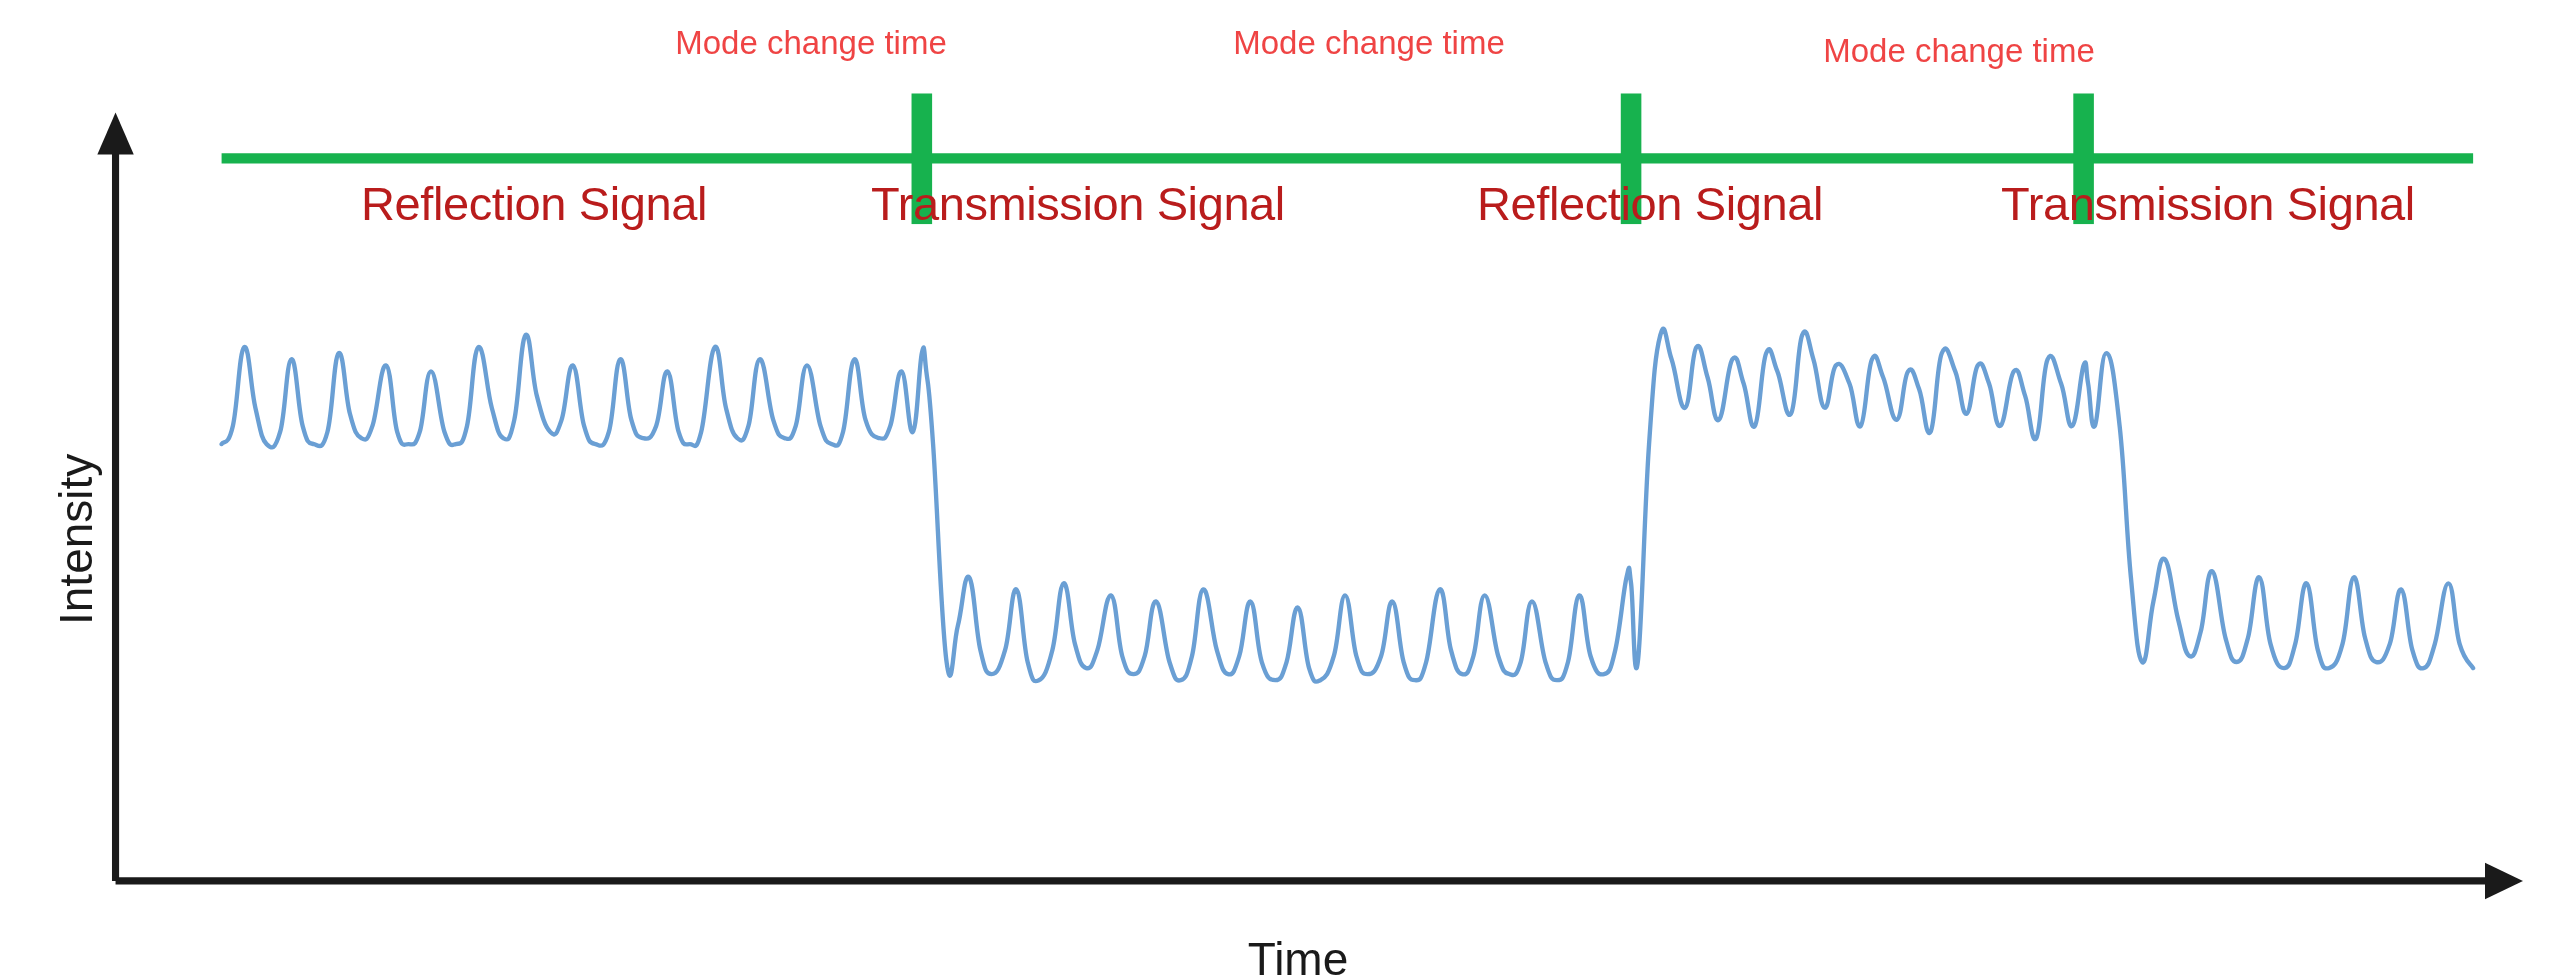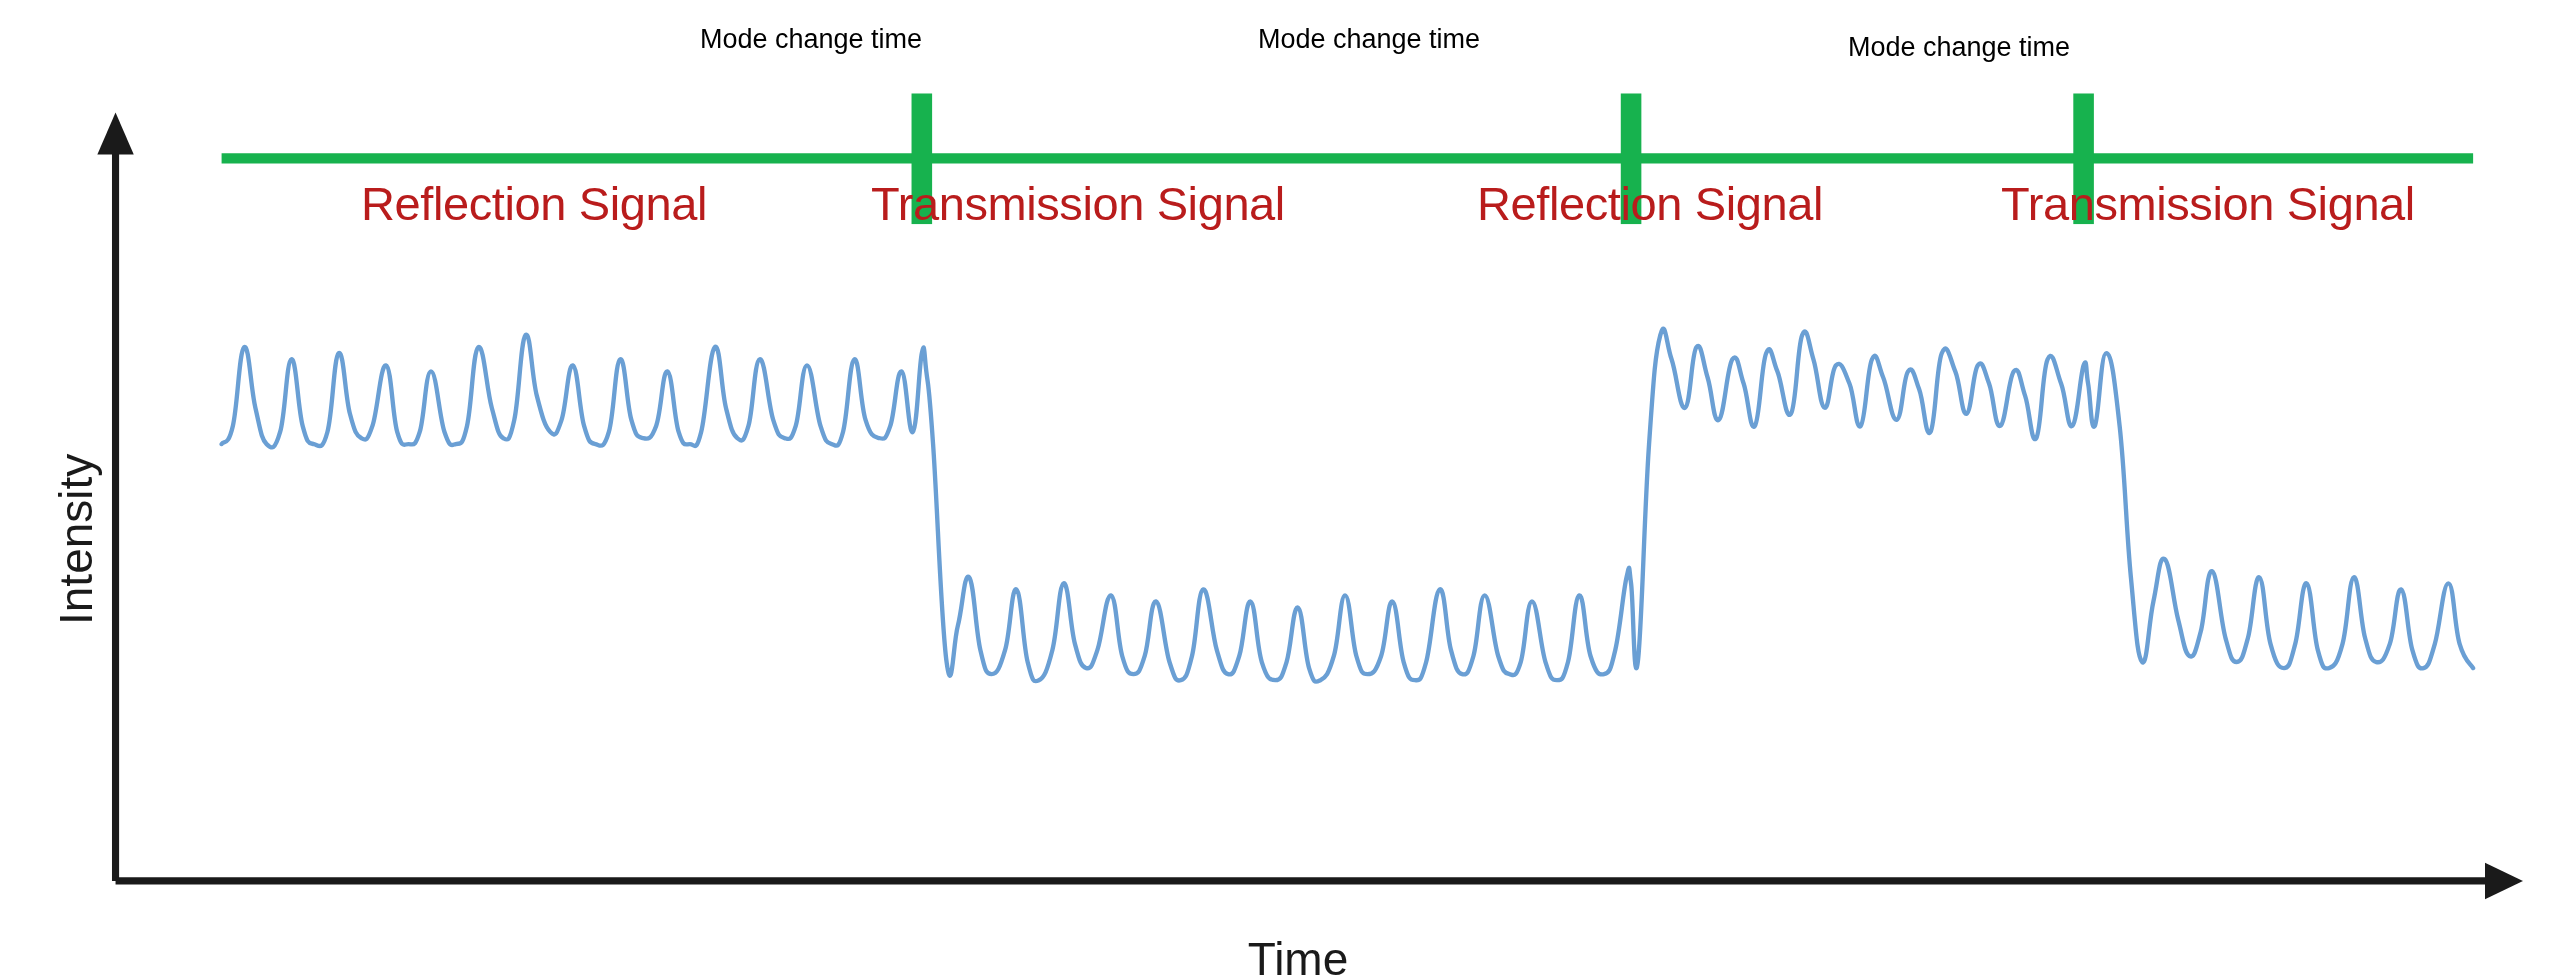--- a/index.html
+++ b/index.html
@@ -11,22 +11,22 @@
     font-family:"Liberation Sans",sans-serif;
     font-size:47px;
     color:#b91c1c;
     white-space:nowrap;
     transform:translateX(-50%);
     letter-spacing:-0.4px;
   }
   .mode-label{
     position:absolute;
     font-family:"Liberation Sans",sans-serif;
-    font-size:27px;
-    color:#000000;
+    font-size:33px;
+    color:#ef4444;
     white-space:nowrap;
     transform:translateX(-50%);
   }
   .axis-label-x{
     position:absolute;
     font-family:"Liberation Sans",sans-serif;
     font-size:46px;
     color:#1a1a1a;
     white-space:nowrap;
     transform:translateX(-50%);

